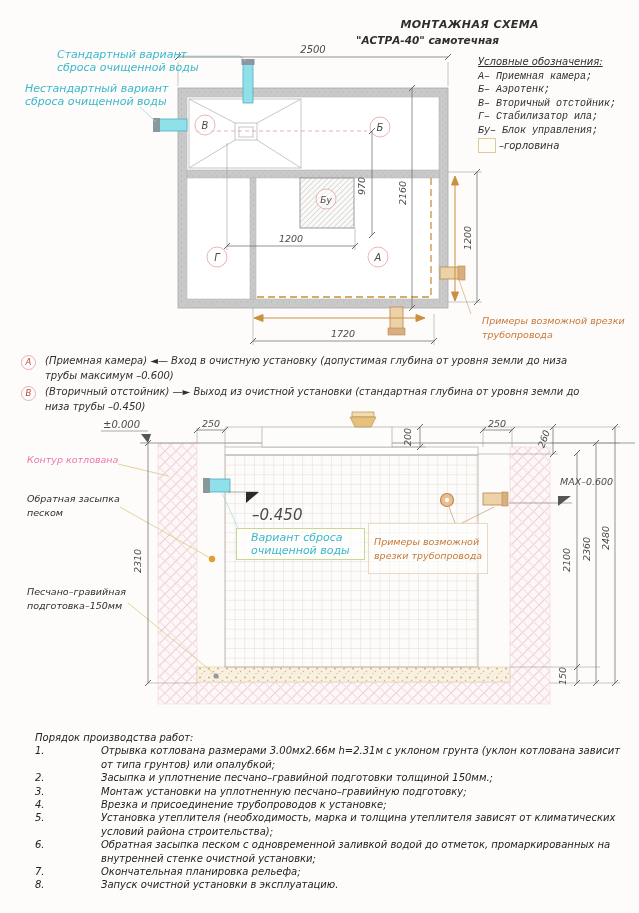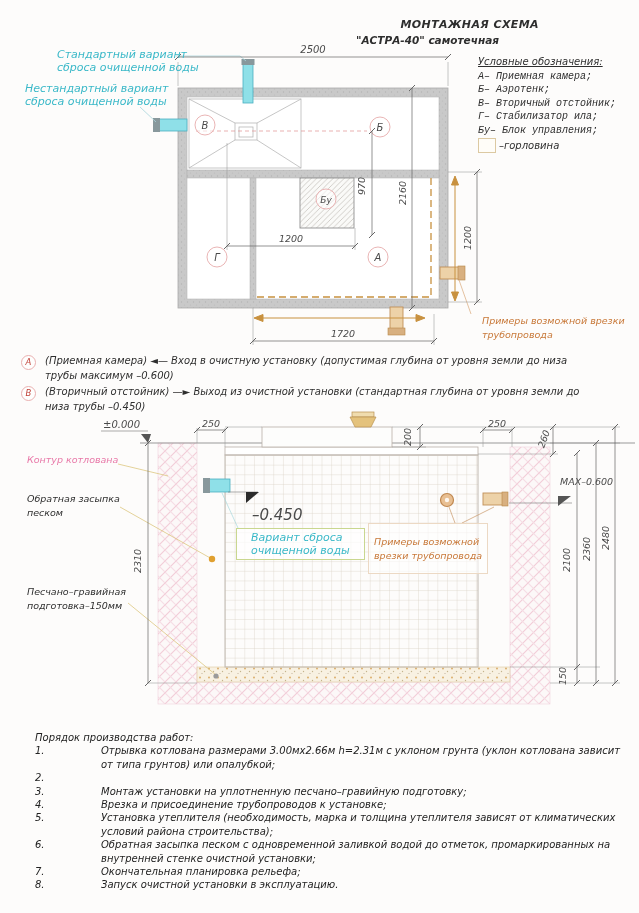--- a/index.html
+++ b/index.html
@@ -328,20 +328,21 @@
 </div>
 
 <div class="abs proc">
   <div class="hdr">Порядок производства работ:</div>
   <div class="pitem">
       <span class="pnum">1.</span>
       <span class="ptxt">Отрывка котлована размерами 3.00мх2.66м h=2.31м с уклоном грунта (уклон котлована зависит от типа грунтов) или опалубкой;</span>
     </div>
   <div class="pitem">
       <span class="pnum">2.</span>
+      <span class="ptxt">Засыпка и уплотнение песчано–гравийной подготовки толщиной 150мм.;</span>
     </div>
   <div class="pitem">
       <span class="pnum">3.</span>
       <span class="ptxt">Монтаж установки на уплотненную песчано–гравийную подготовку;</span>
     </div>
   <div class="pitem">
       <span class="pnum">4.</span>
       <span class="ptxt">Врезка и присоединение трубопроводов к установке;</span>
     </div>
   <div class="pitem">

